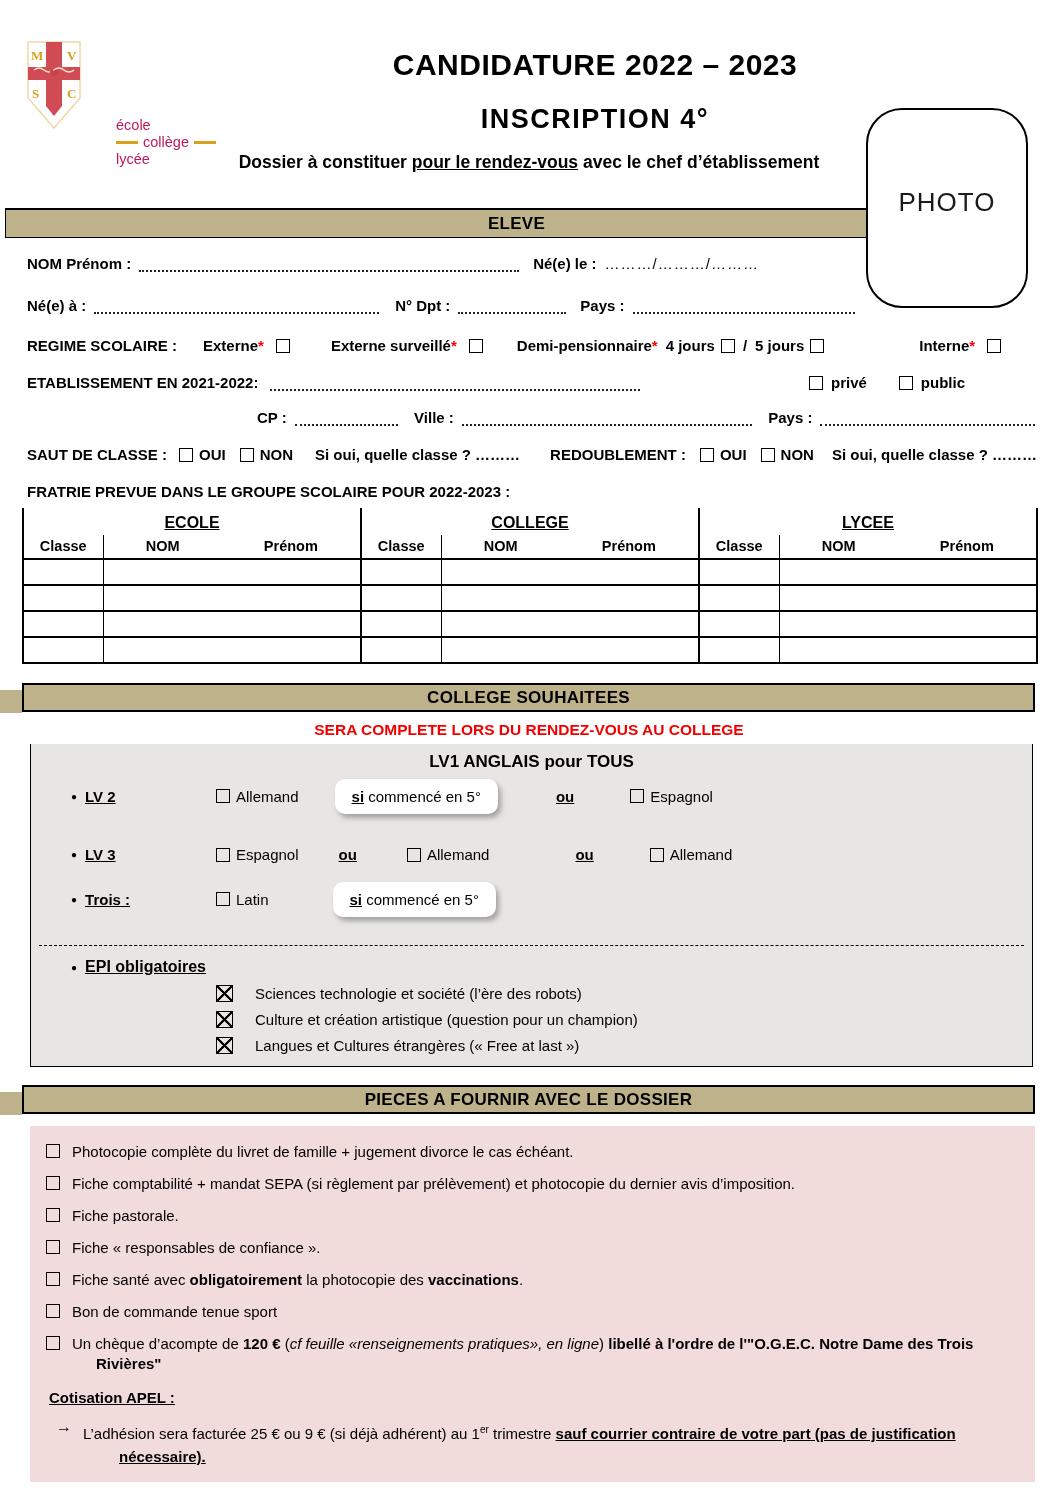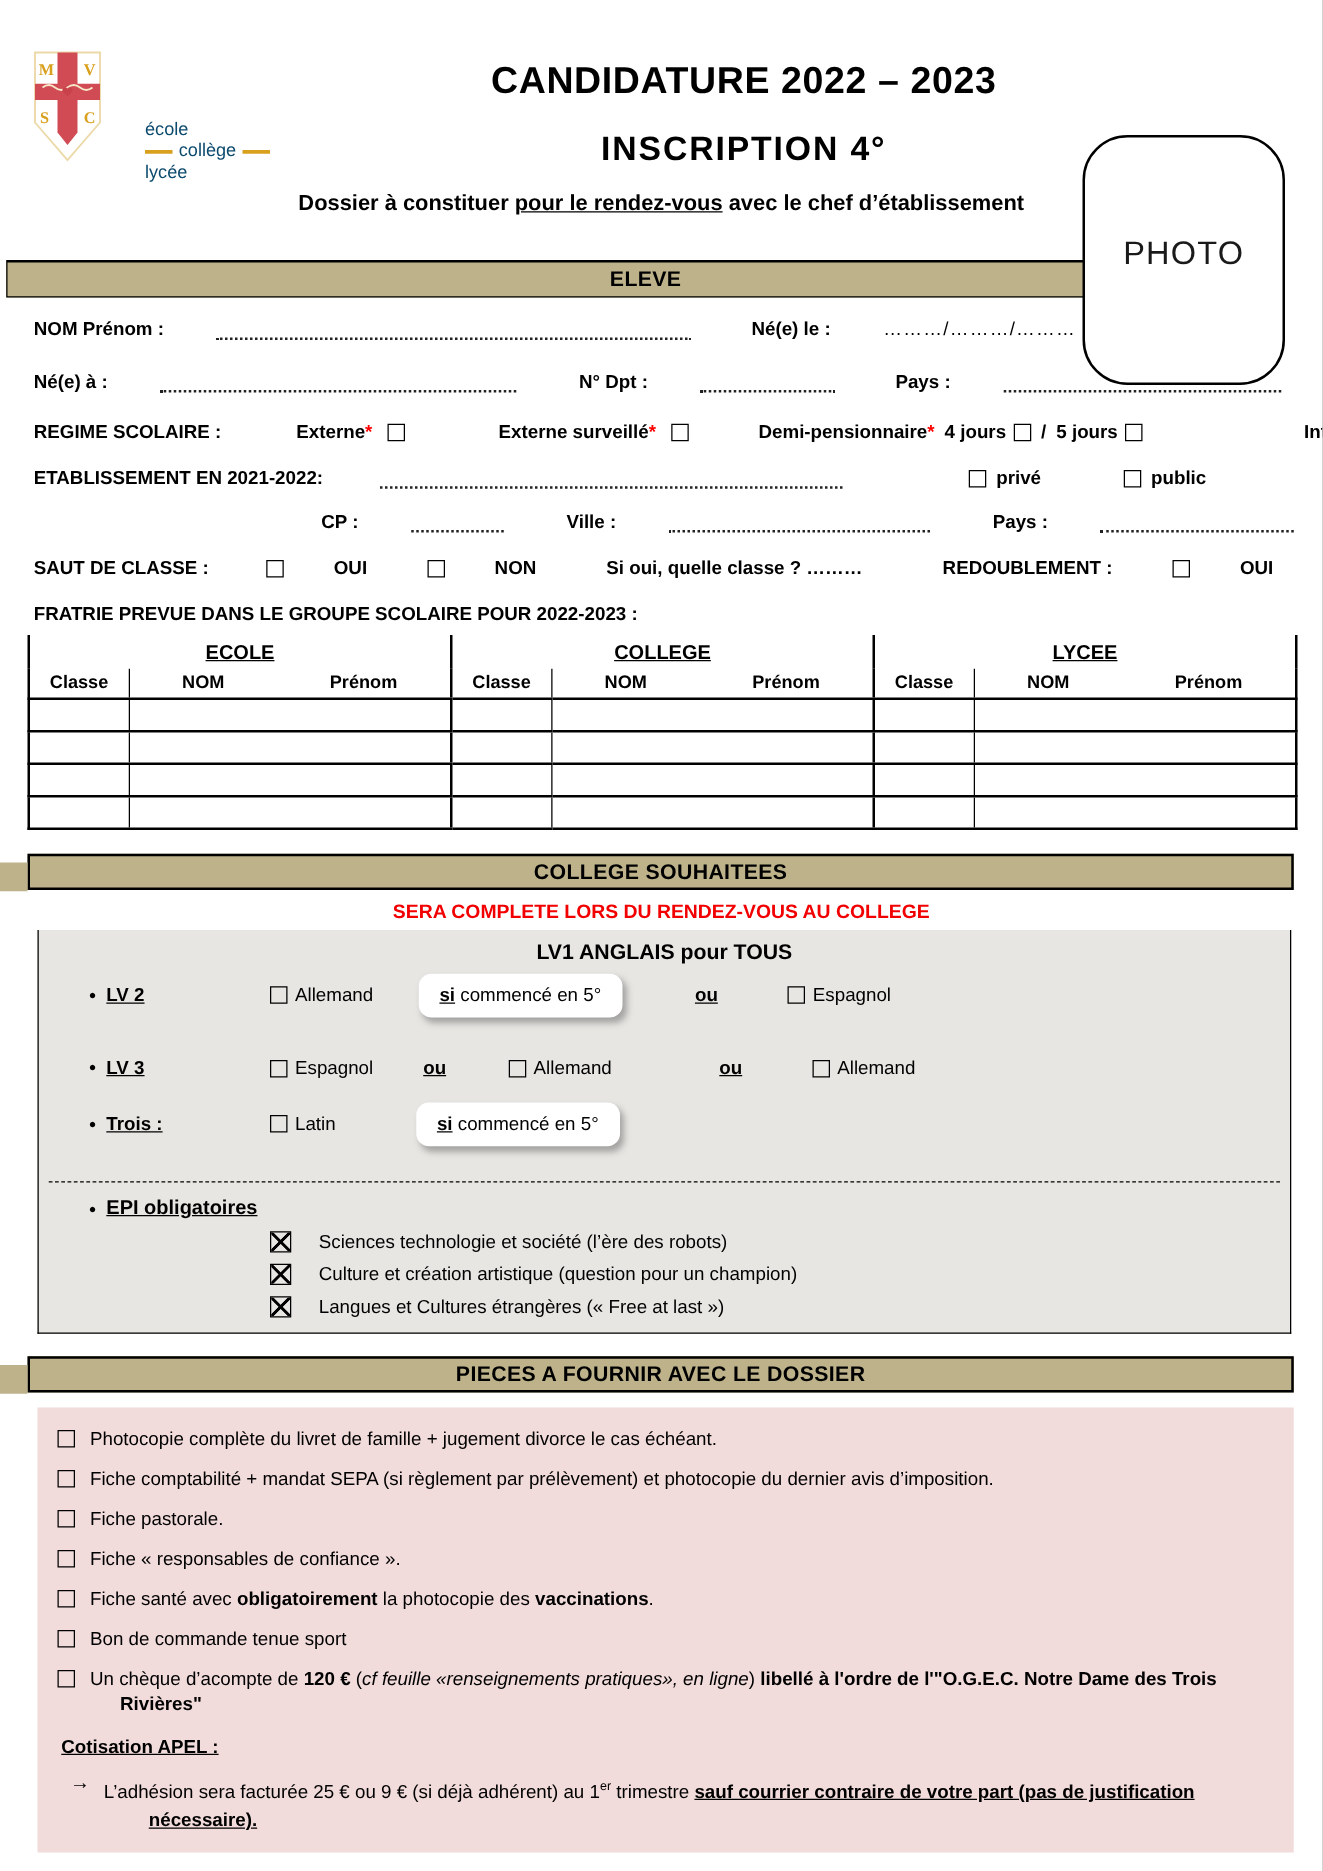--- a/index.html
+++ b/index.html
@@ -5,21 +5,21 @@
   * { margin:0; padding:0; box-sizing:border-box; }
   body { background:#888; }
   .page{
     position:relative; width:1058px; height:1497px; background:#fff;
     font-family:"Liberation Sans", sans-serif; color:#000; margin:0 auto; overflow:hidden;
   }
   
   .header{ position:relative; height:208px; }
   .logo{ position:absolute; left:24px; top:38px; width:230px; height:120px; }
   .logo svg{ position:absolute; left:2px; top:2px; }
-  .logo-text{ position:absolute; left:92px; top:58px; color:#0c4a6e; font-size:14.5px; line-height:17px; }
+  .logo-text{ position:absolute; left:92px; top:79px; color:#be185d; font-size:14.5px; line-height:17px; }
   .lg-mid{ display:flex; align-items:center; gap:5px; }
   .gold-dash{ display:inline-block; width:22px; height:2.4px; background:#d9a01e; }
   .title{ position:absolute; left:132px; top:48px; width:926px; text-align:center;
           font-size:30px; font-weight:800; letter-spacing:.5px; }
   .subtitle{ position:absolute; left:132px; top:104px; width:926px; text-align:center;
           font-size:27px; font-weight:800; letter-spacing:1.5px; }
   .instruction{ position:absolute; left:0; top:152px; width:100%; text-align:center;
           font-size:17.5px; font-weight:700; }
   .photo-box{ position:absolute; left:866px; top:108px; width:162px; height:200px;
           background:#fff; border:2.6px solid #000; border-radius:36px; z-index:3;
@@ -28,31 +28,31 @@
   
   .band{ background:#bdb28a; display:flex; align-items:center; justify-content:center;
          font-size:17px; font-weight:700; letter-spacing:.3px; }
   .band-eleve{ width:1023px; margin-left:5px; height:30px;
          border:1.6px solid #000; border-top-width:2.6px; position:relative; z-index:1; }
   .band-wrap{ position:relative; margin-left:22px; width:1013px; }
   .band-main{ height:29px; border:2.2px solid #000; }
   .band-stub{ position:absolute; left:-22px; top:7px; width:22px; height:23px; background:#bdb28a; }
   
   .form{ padding:0 23px 0 27px; font-size:15px; }
-  .form-row{ display:flex; align-items:flex-end;gap:34px; }
+  .form-row{ display:flex; align-items:flex-end; }
   .r1{ margin-top:17px; } .r2{ margin-top:25px; } .r3{ margin-top:23px; align-items:center; }
   .r4{ margin-top:20px; } .r5{ margin-top:18px; } .r6{ margin-top:20px; align-items:center; } .r7{ margin-top:20px; }
   .lbl{ font-weight:700; white-space:nowrap; }
   .plain{ white-space:nowrap; letter-spacing:1px; }
   .dots{ display:inline-block; height:14px; border-bottom:2.2px dotted #222; }
   .w380{width:380px} .w285{width:285px} .w108{width:108px} .w222{width:222px}
   .w370{width:370px} .w105{width:105px} .w295{width:295px} .w218{width:218px}
   .ml6{margin-left:6px} .ml8{margin-left:8px} .ml12{margin-left:12px} .ml14{margin-left:14px}
   .ml16{margin-left:16px} .ml18{margin-left:18px} .ml22{margin-left:22px} .ml26{margin-left:26px}
-  .ml30{margin-left:30px} .ml34{margin-left:22px} .ml36{margin-left:36px}
+  .ml30{margin-left:30px} .ml34{margin-left:34px} .ml36{margin-left:36px}
   .ml40{margin-left:40px} .ml41{margin-left:41px} .ml50{margin-left:50px} .ml56{margin-left:56px}
   .ml58{margin-left:58px} .ml61{margin-left:95px} .ml64{margin-left:64px} .ml86{margin-left:86px}
   .opt{ display:inline-flex; align-items:center; font-weight:700; white-space:nowrap; }
   .cb{ display:inline-block; width:14px; height:14px; border:1.8px solid #000; flex:0 0 auto; }
   .cb.big{ width:17px; height:17px; }
   .cb.xed{ background:
       linear-gradient(to top right, transparent 43%, #000 46%, #000 54%, transparent 57%),
       linear-gradient(to bottom right, transparent 43%, #000 46%, #000 54%, transparent 57%); }
   .grp-prive{ margin-left:auto; } .grp-public{ margin-left:32px; margin-right:70px; }
   .r5{ padding-left:230px; }

